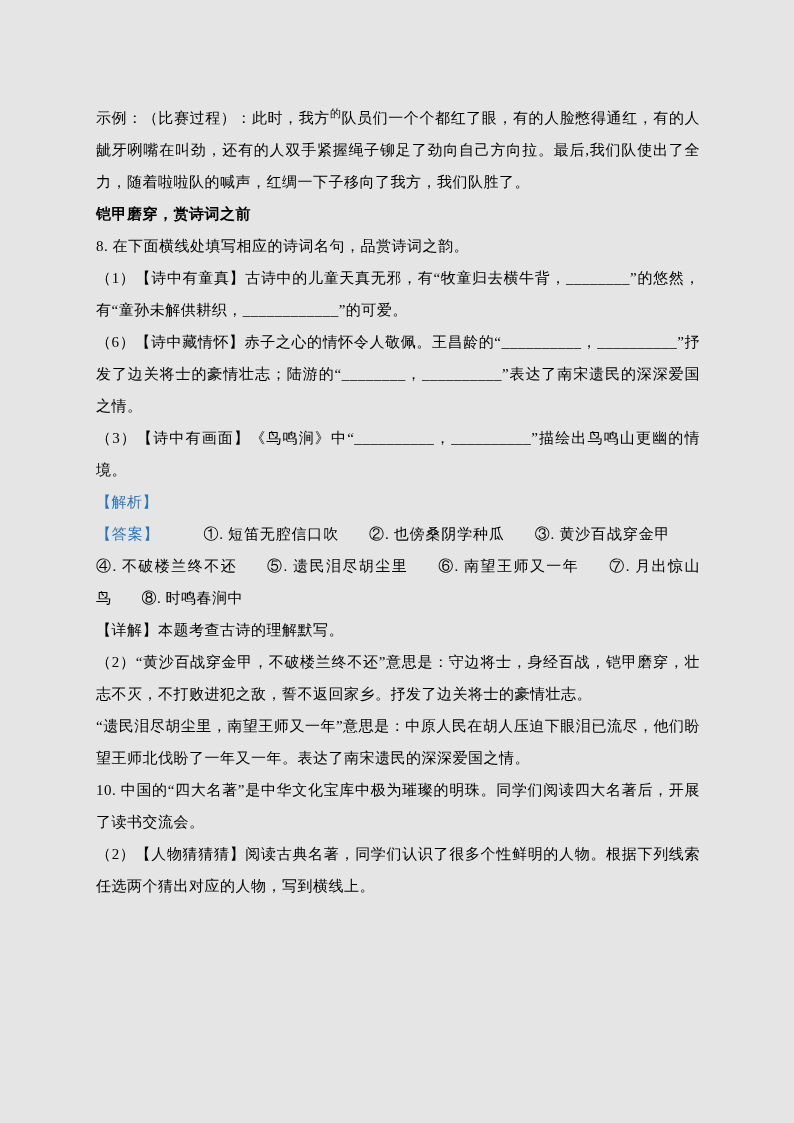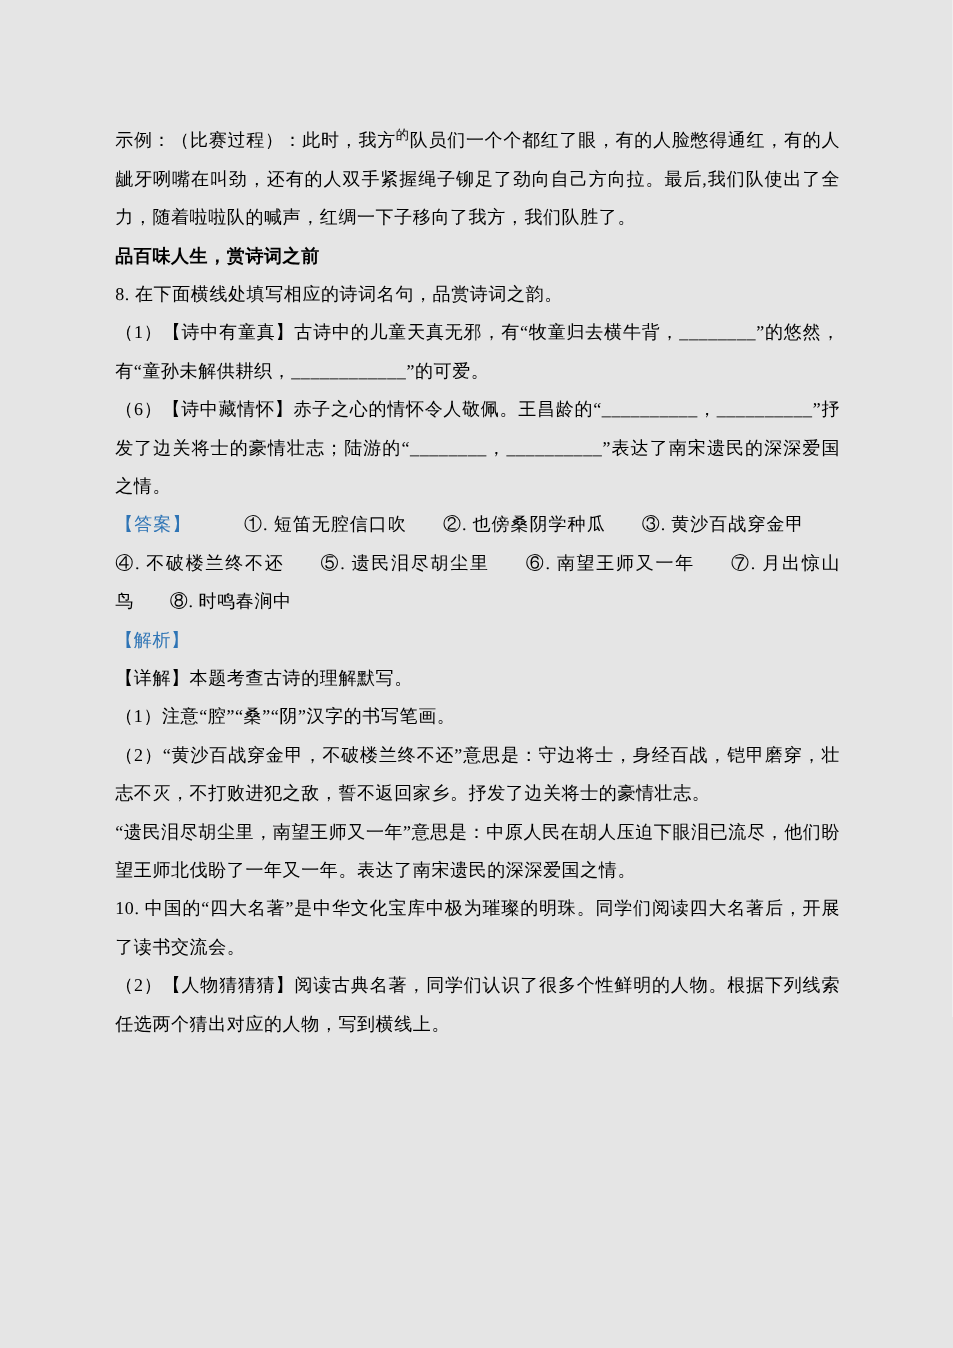--- a/index.html
+++ b/index.html
@@ -55,33 +55,33 @@
   }
 </style>
 </head>
 <body>
 
 <div class="page">
   <div class="content">
 
     <p><span>示例：（比赛过程）：此时，我方</span><span class="sup">的</span><span>队员们一个个都红了眼，有的人脸憋得通红，有的人龇牙咧嘴在叫劲，还有的人双手紧握绳子铆足了劲向自己方向拉。最后,我们队使出了全力，随着啦啦队的喊声，红绸一下子移向了我方，我们队胜了。</span></p>
 
-    <h3>品百味人生，赏诗词之前</h3>
+    <h3>铠甲磨穿，赏诗词之前</h3>
 
     <p>8. 在下面横线处填写相应的诗词名句，品赏诗词之韵。</p>
     <p>（1）【诗中有童真】古诗中的儿童天真无邪，有“牧童归去横牛背，________”的悠然，有“童孙未解供耕织，____________”的可爱。</p>
     <p>（6）【诗中藏情怀】赤子之心的情怀令人敬佩。王昌龄的“__________，__________”抒发了边关将士的豪情壮志；陆游的“________，__________”表达了南宋遗民的深深爱国之情。</p>
+    <p>（3）【诗中有画面】《鸟鸣涧》中“__________，__________”描绘出鸟鸣山更幽的情境。</p>
+
+    <p><span class="blue">【解析】</span></p>
 
     <p><span class="blue answer-label">【答案】</span><span><span class="ans-item">①. 短笛无腔信口吹</span><span class="ans-item">②. 也傍桑阴学种瓜</span><span class="ans-item">③. 黄沙百战穿金甲</span><span class="ans-item">④. 不破楼兰终不还</span><span class="ans-item">⑤. 遗民泪尽胡尘里</span><span class="ans-item">⑥. 南望王师又一年</span><span class="ans-item">⑦. 月出惊山鸟</span><span class="ans-item">⑧. 时鸣春涧中</span></span></p>
 
-    <p><span class="blue">【解析】</span></p>
-
     <p><span>【详解】</span><span>本题考查古诗的理解默写。</span></p>
 
-    <p>（1）注意“腔”“桑”“阴”汉字的书写笔画。</p>
     <p>（2）“黄沙百战穿金甲，不破楼兰终不还”意思是：守边将士，身经百战，铠甲磨穿，壮志不灭，不打败进犯之敌，誓不返回家乡。抒发了边关将士的豪情壮志。</p>
     <p>“遗民泪尽胡尘里，南望王师又一年”意思是：中原人民在胡人压迫下眼泪已流尽，他们盼望王师北伐盼了一年又一年。表达了南宋遗民的深深爱国之情。</p>
 
 
     <p>10. 中国的“四大名著”是中华文化宝库中极为璀璨的明珠。同学们阅读四大名著后，开展了读书交流会。</p>
     <p>（2）【人物猜猜猜】阅读古典名著，同学们认识了很多个性鲜明的人物。根据下列线索任选两个猜出对应的人物，写到横线上。</p>
 
   </div>
 </div>
 

